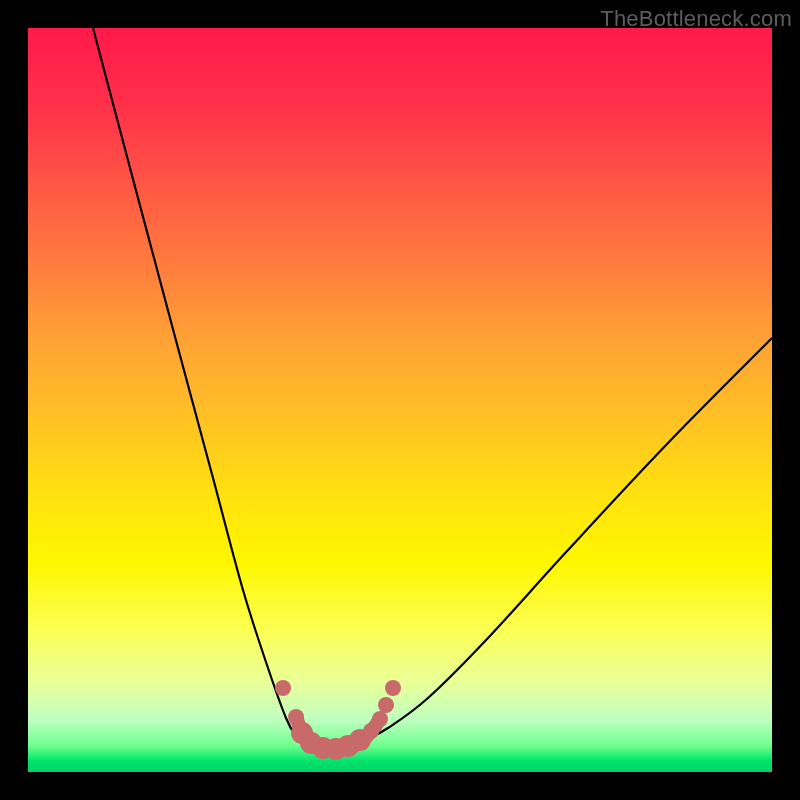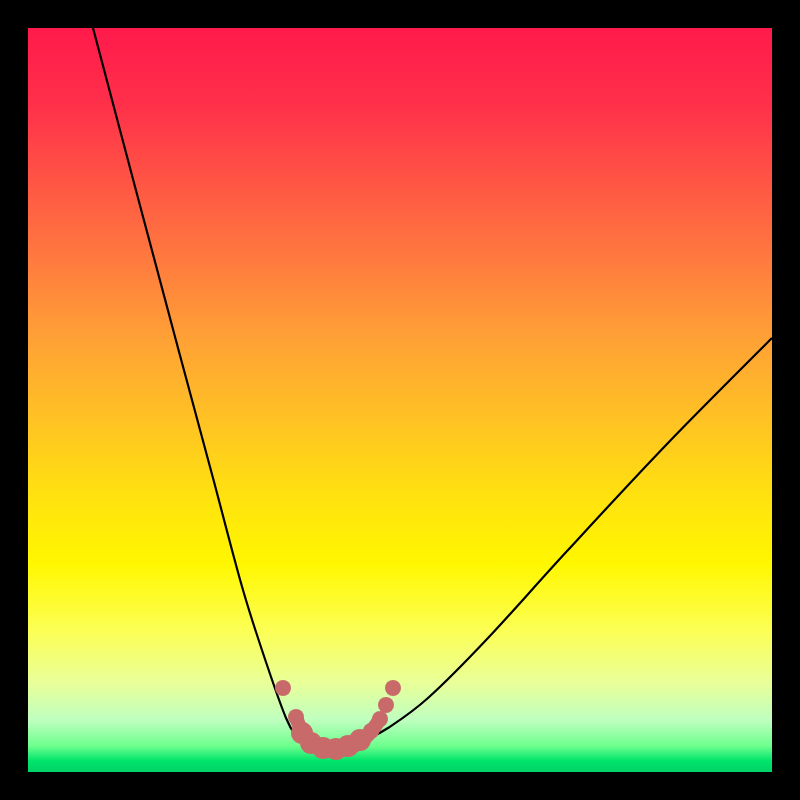--- a/index.html
+++ b/index.html
@@ -90,13 +90,14 @@
           <circle cx="320" cy="718" r="11" fill="#c96a6a"></circle>
           <circle cx="332" cy="712" r="11" fill="#c96a6a"></circle>
           <circle cx="343" cy="703" r="8" fill="#c96a6a"></circle>
           <circle cx="352" cy="691" r="8" fill="#c96a6a"></circle>
           <circle cx="358" cy="677" r="8" fill="#c96a6a"></circle>
           <circle cx="365" cy="660" r="8" fill="#c96a6a"></circle>
         </g>
     </svg>
   </div>
 
+  <div class="watermark">TheBottleneck.com</div>
 </div>
 
 </body></html>

